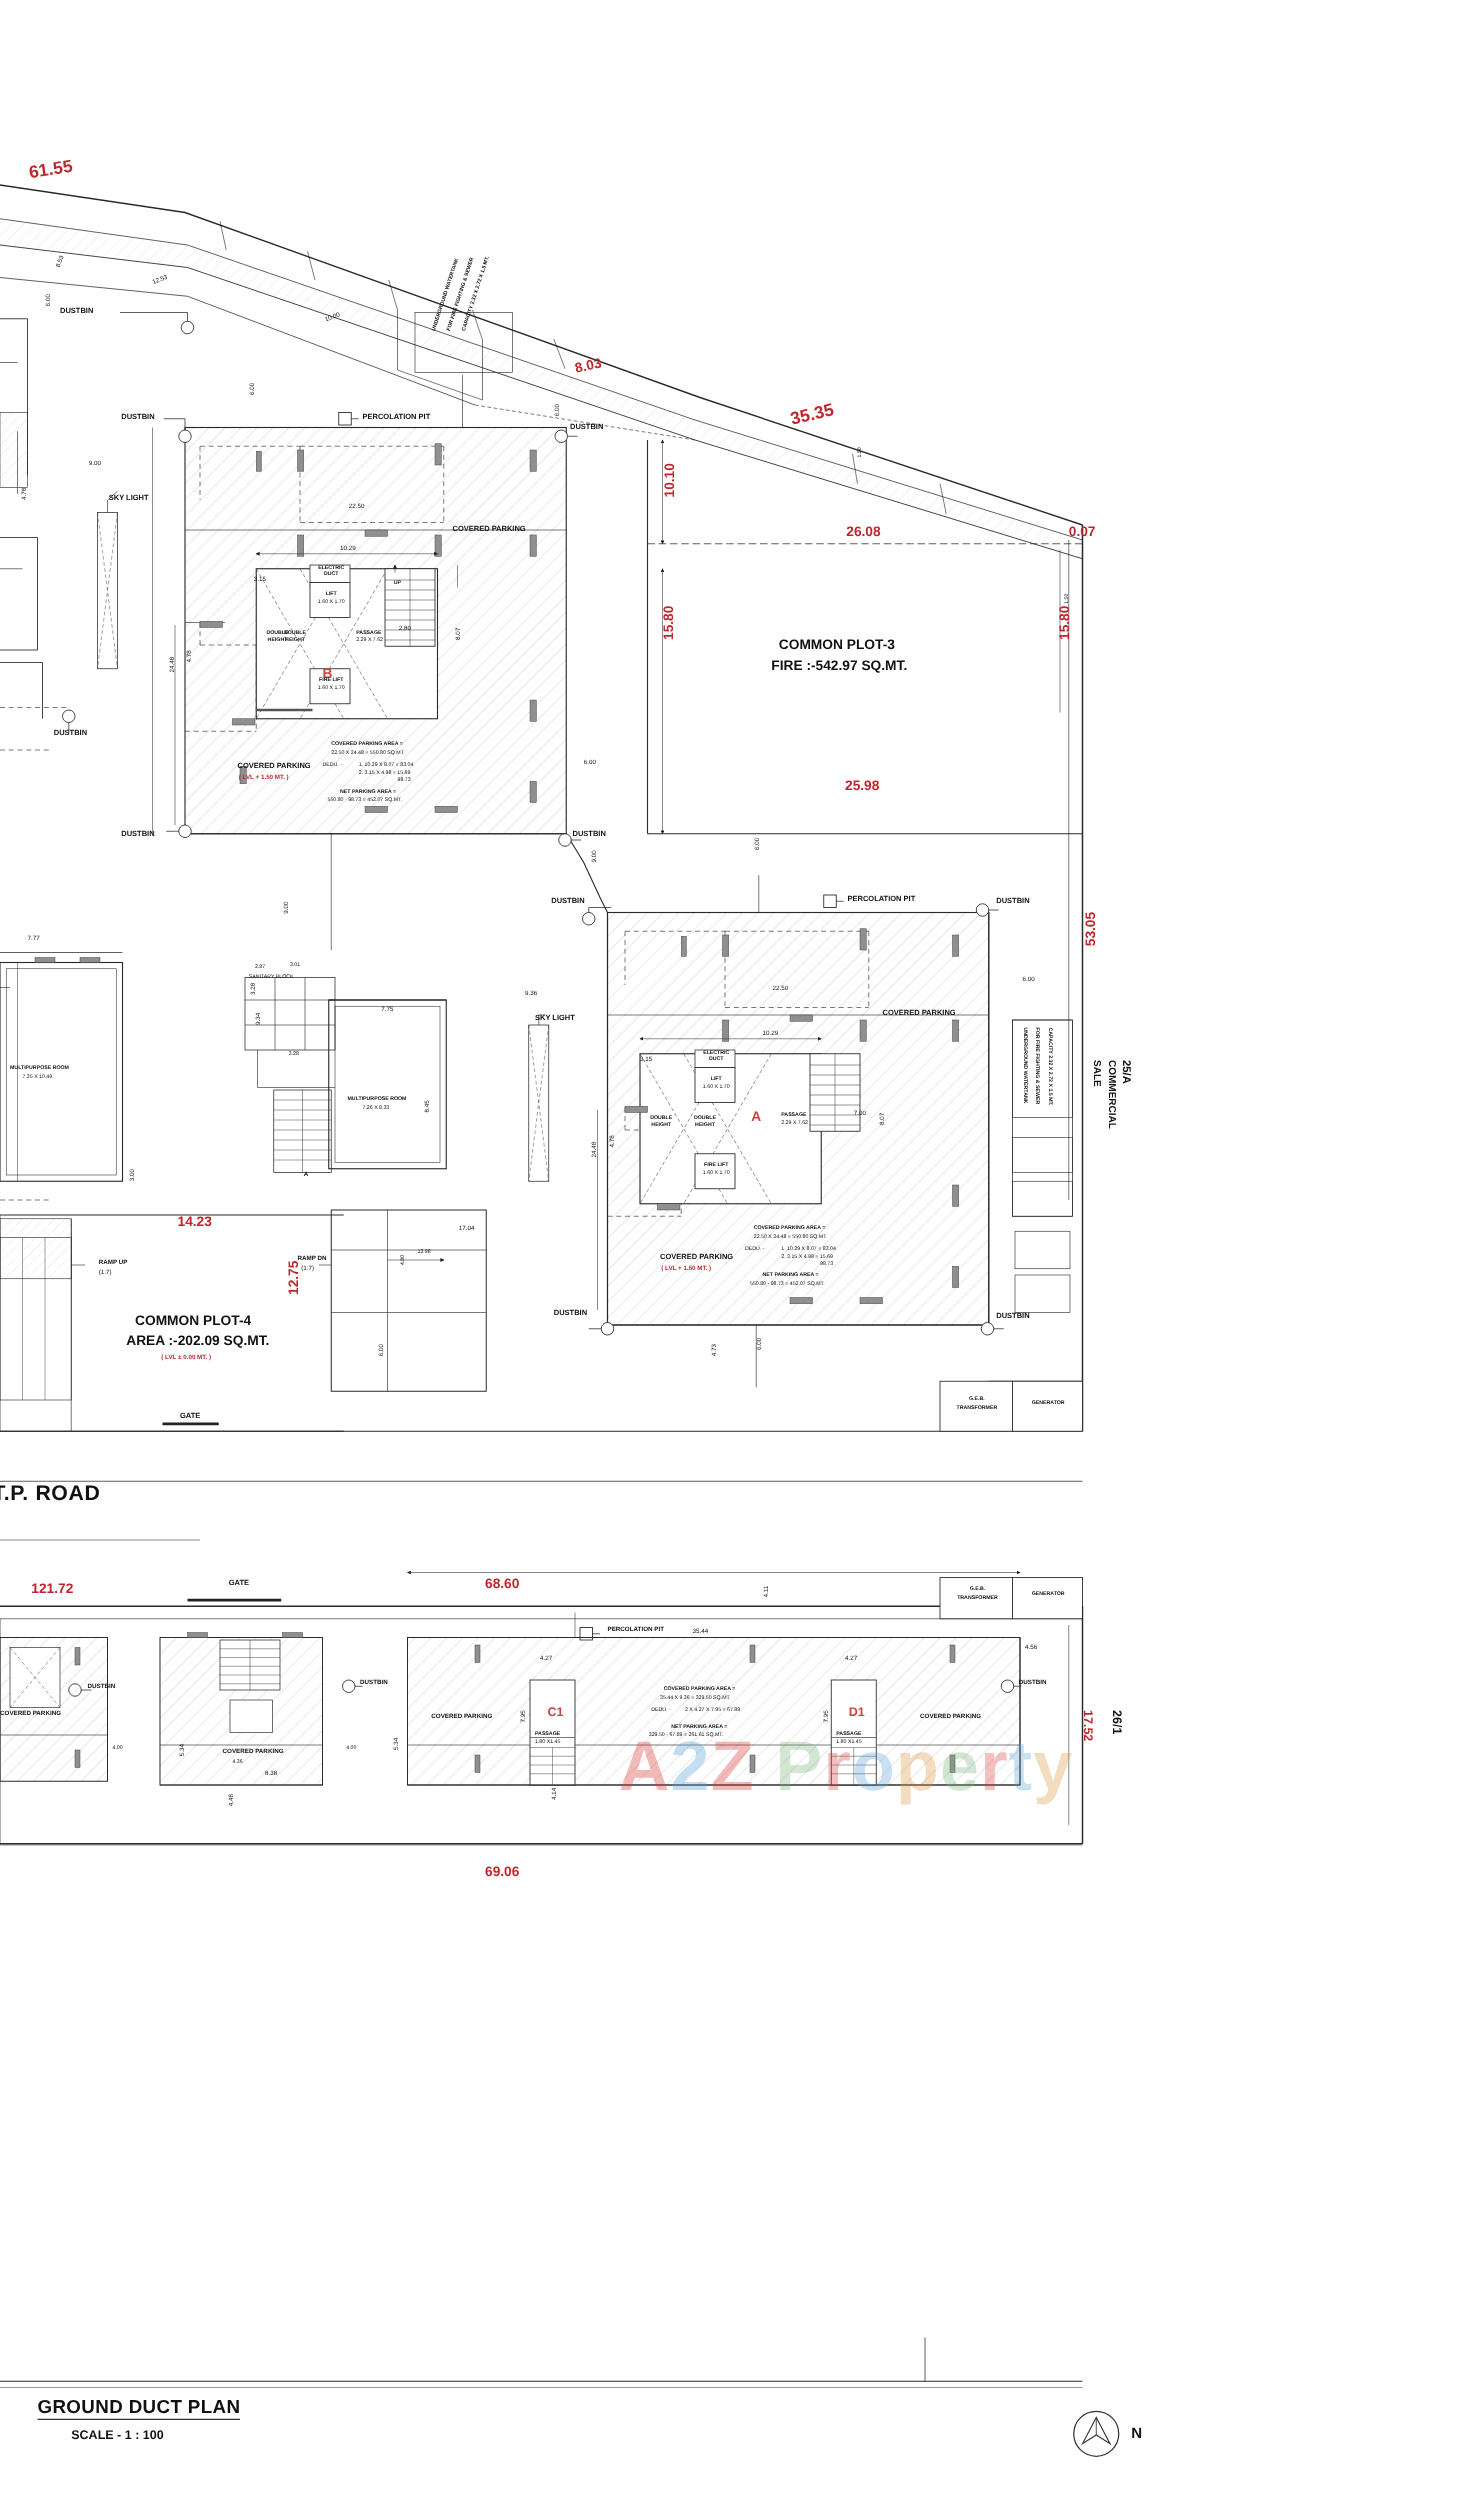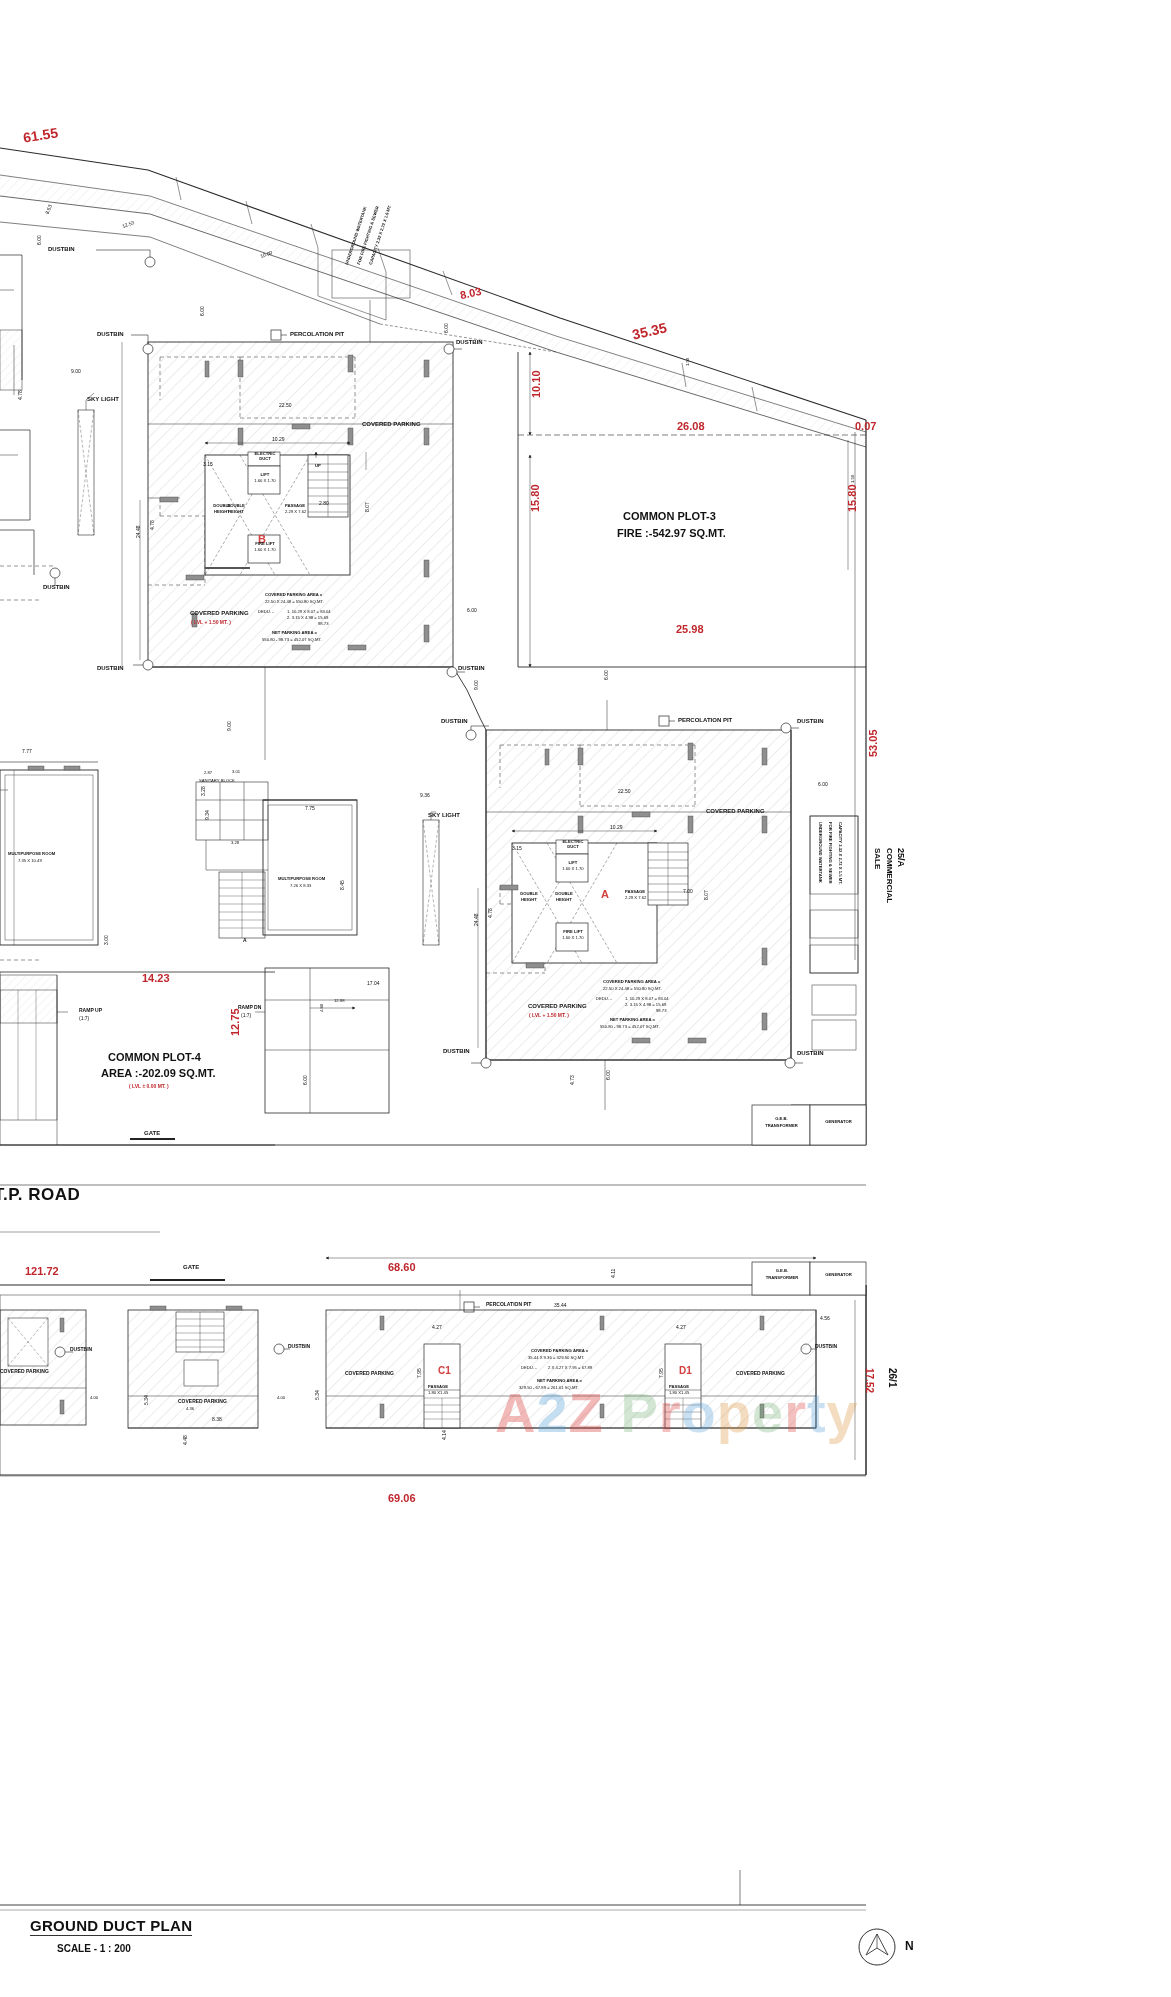--- a/index.html
+++ b/index.html
@@ -592,21 +592,21 @@
   <div class="lbl blk tiny2" style="left:736px;top:1371px;font-weight:bold;">COVERED PARKING</div>
 
   <div class="lbl blk tiny" style="left:90px;top:1396px;">4.00</div>
   <div class="lbl blk tiny" style="left:277px;top:1396px;">4.00</div>
   <div class="lbl blk tiny2 rot90" style="left:144px;top:1405px;">5.34</div>
   <div class="lbl blk tiny2 rot90" style="left:315px;top:1400px;">5.34</div>
   <div class="lbl blk tiny" style="left:186px;top:1407px;">4.36</div>
   <div class="lbl blk tiny2" style="left:212px;top:1417px;">8.38</div>
 
   <div class="lbl blk" style="left:30px;top:1918px;font-size:15px;font-weight:bold;letter-spacing:0.3px;border-bottom:1px solid #333;padding-bottom:2px;">GROUND DUCT  PLAN</div>
-  <div class="lbl blk" style="left:57px;top:1944px;font-size:10px;font-weight:bold;">SCALE - 1 : 200</div>
+  <div class="lbl blk" style="left:57px;top:1944px;font-size:10px;font-weight:bold;">SCALE - 1 : 100</div>
   <div class="lbl blk" style="left:905px;top:1940px;font-size:12px;font-weight:bold;">N</div>
 
   <div class="wm wm2">
     <span style="color:rgba(218,60,60,0.36)">A</span><span style="color:rgba(90,160,215,0.36)">2</span><span style="color:rgba(218,60,60,0.36)">Z</span><span style="color:rgba(150,150,158,0.30)">&nbsp;</span><span style="color:rgba(120,180,120,0.33)">P</span><span style="color:rgba(218,60,60,0.33)">r</span><span style="color:rgba(90,160,215,0.33)">o</span><span style="color:rgba(218,150,60,0.33)">p</span><span style="color:rgba(120,180,120,0.33)">e</span><span style="color:rgba(218,60,60,0.33)">r</span><span style="color:rgba(90,160,215,0.33)">t</span><span style="color:rgba(218,150,60,0.33)">y</span>
   </div>
 
   <div class="lbl blk tiny2" style="left:243px;top:938px;font-weight:bold;">A</div>
 
 </div>
 

